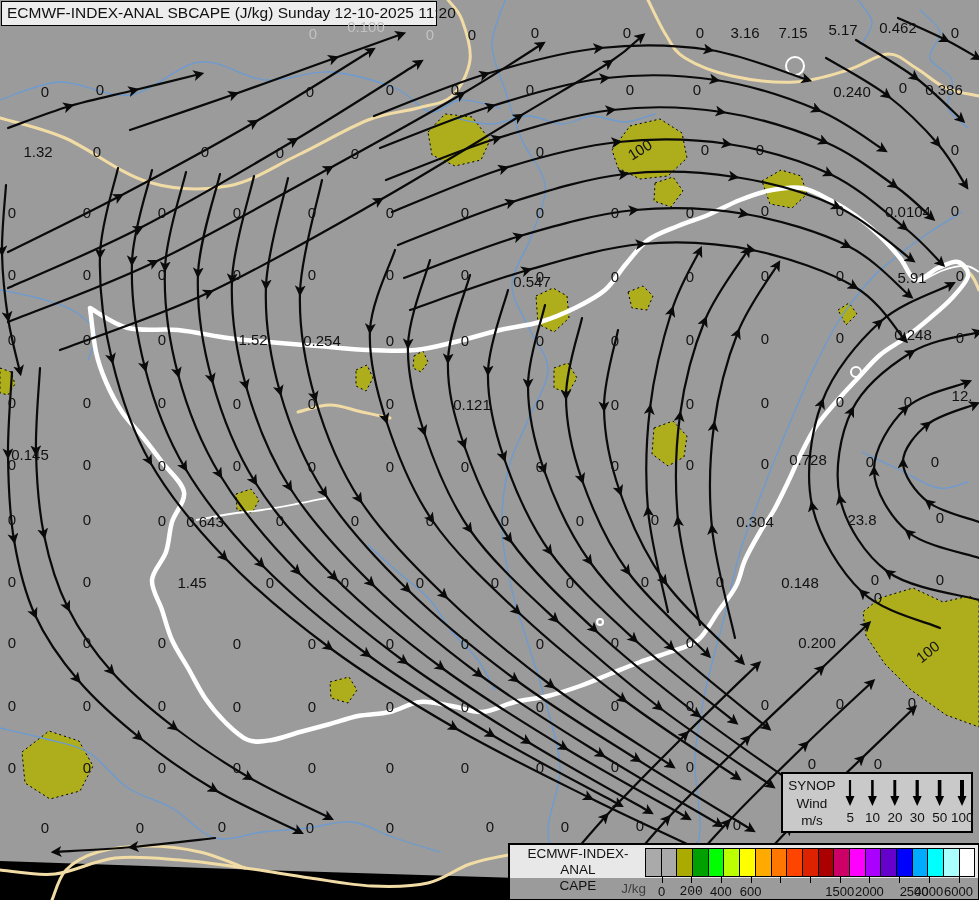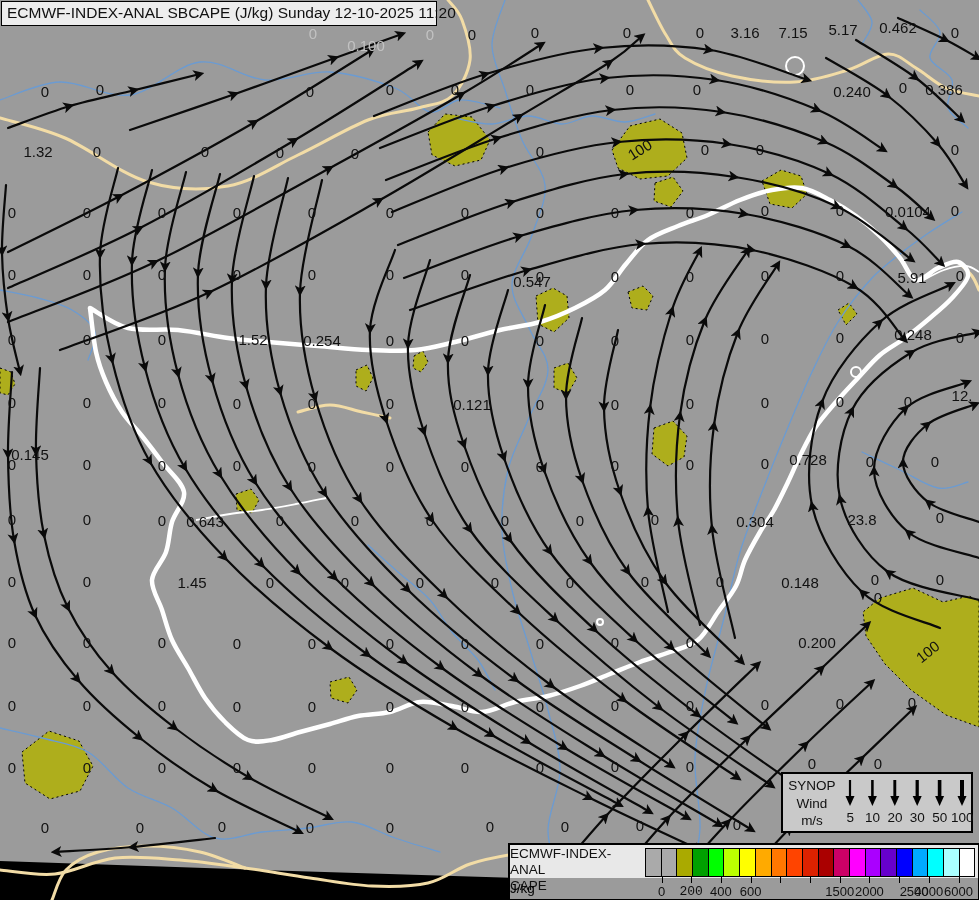--- a/index.html
+++ b/index.html
@@ -18,24 +18,24 @@
     background:#C9C9C9;border:2px solid #000;z-index:5;}
   .synop-labels{position:absolute;left:2px;top:3px;width:54px;text-align:center;
     font-size:13.5px;line-height:17.5px;color:#111;}
   .synop-arrows{position:absolute;left:56px;top:3px;}
   .synop-speeds{position:absolute;left:56px;top:36px;display:flex;font-size:13.5px;color:#111;}
   .synop-speeds span{width:22.4px;text-align:center;}
 
   .cape-box{position:absolute;left:508px;top:843px;width:468px;height:54px;
     background:#9B9B9B;border:2px solid #000;z-index:5;}
   .cape-light{position:absolute;left:0;top:0;width:100%;height:33px;background:#E8E8E8;}
-  .cape-labels{position:absolute;left:0;top:1px;width:136px;
+  .cape-labels{position:absolute;left:0;top:1px;width:136px;text-align:center;
     font-size:13.5px;line-height:16px;color:#111;}
-  .cape-jkg{position:absolute;left:0;top:36px;width:136px;text-align:left;
-    font-size:13.5px;color:#000000;}
+  .cape-jkg{position:absolute;left:0;top:36px;width:136px;text-align:right;
+    font-size:13.5px;color:#404040;}
   .cape-bar{position:absolute;left:136px;top:3px;display:flex;}
   .cape-bar .cell{width:14.7px;height:27px;border:1px solid #000;margin-left:-1px;}
   .cape-ticks .tickmark{position:absolute;width:1px;height:7px;background:#000;top:31px;}
   .cape-ticks .ticklabel{position:absolute;top:39px;width:46px;margin-left:-23px;
     text-align:center;font-size:13px;color:#111;}
 </style>
 </head>
 <body>
 
 <div class="stage">
@@ -322,21 +322,21 @@
         <text x="928" y="657" text-anchor="middle" font-size="15" fill="#111111" transform="rotate(-38 928 652)">100</text>
       </g>
   </svg>
 
   <div class="title-box">
     <div>ECMWF-INDEX-ANAL SBCAPE (J/kg) Sunday 12-10-2025 11:20</div>
   </div>
 
   <div class="faint-layer" id="faint-layer">
       <span style="left: 313px; top: 33px;">0</span>
-      <span style="left: 366px; top: 45px;">0.100</span>
+      <span style="left: 366px; top: 26px;">0.100</span>
       <span style="left: 430px; top: 34px;">0</span>
     </div>
 
   <div class="synop-box">
     <div class="synop-labels">
       <div>SYNOP</div>
       <div>Wind</div>
       <div>m/s</div>
     </div>
     <div class="synop-arrows">

